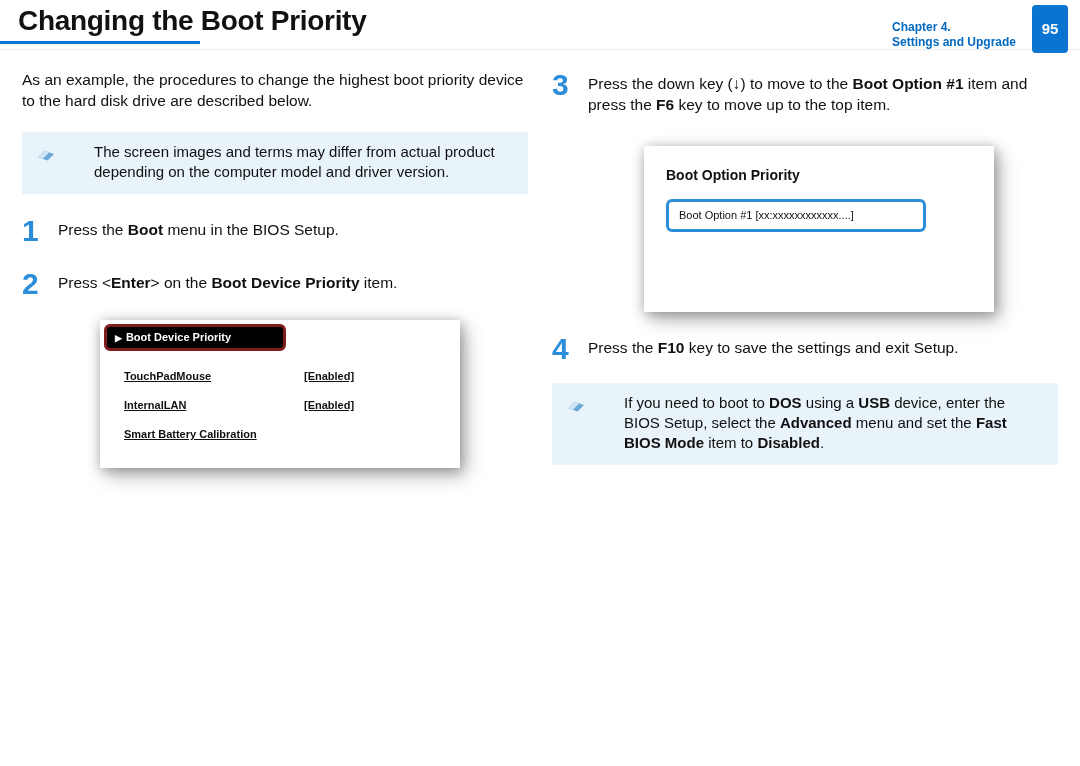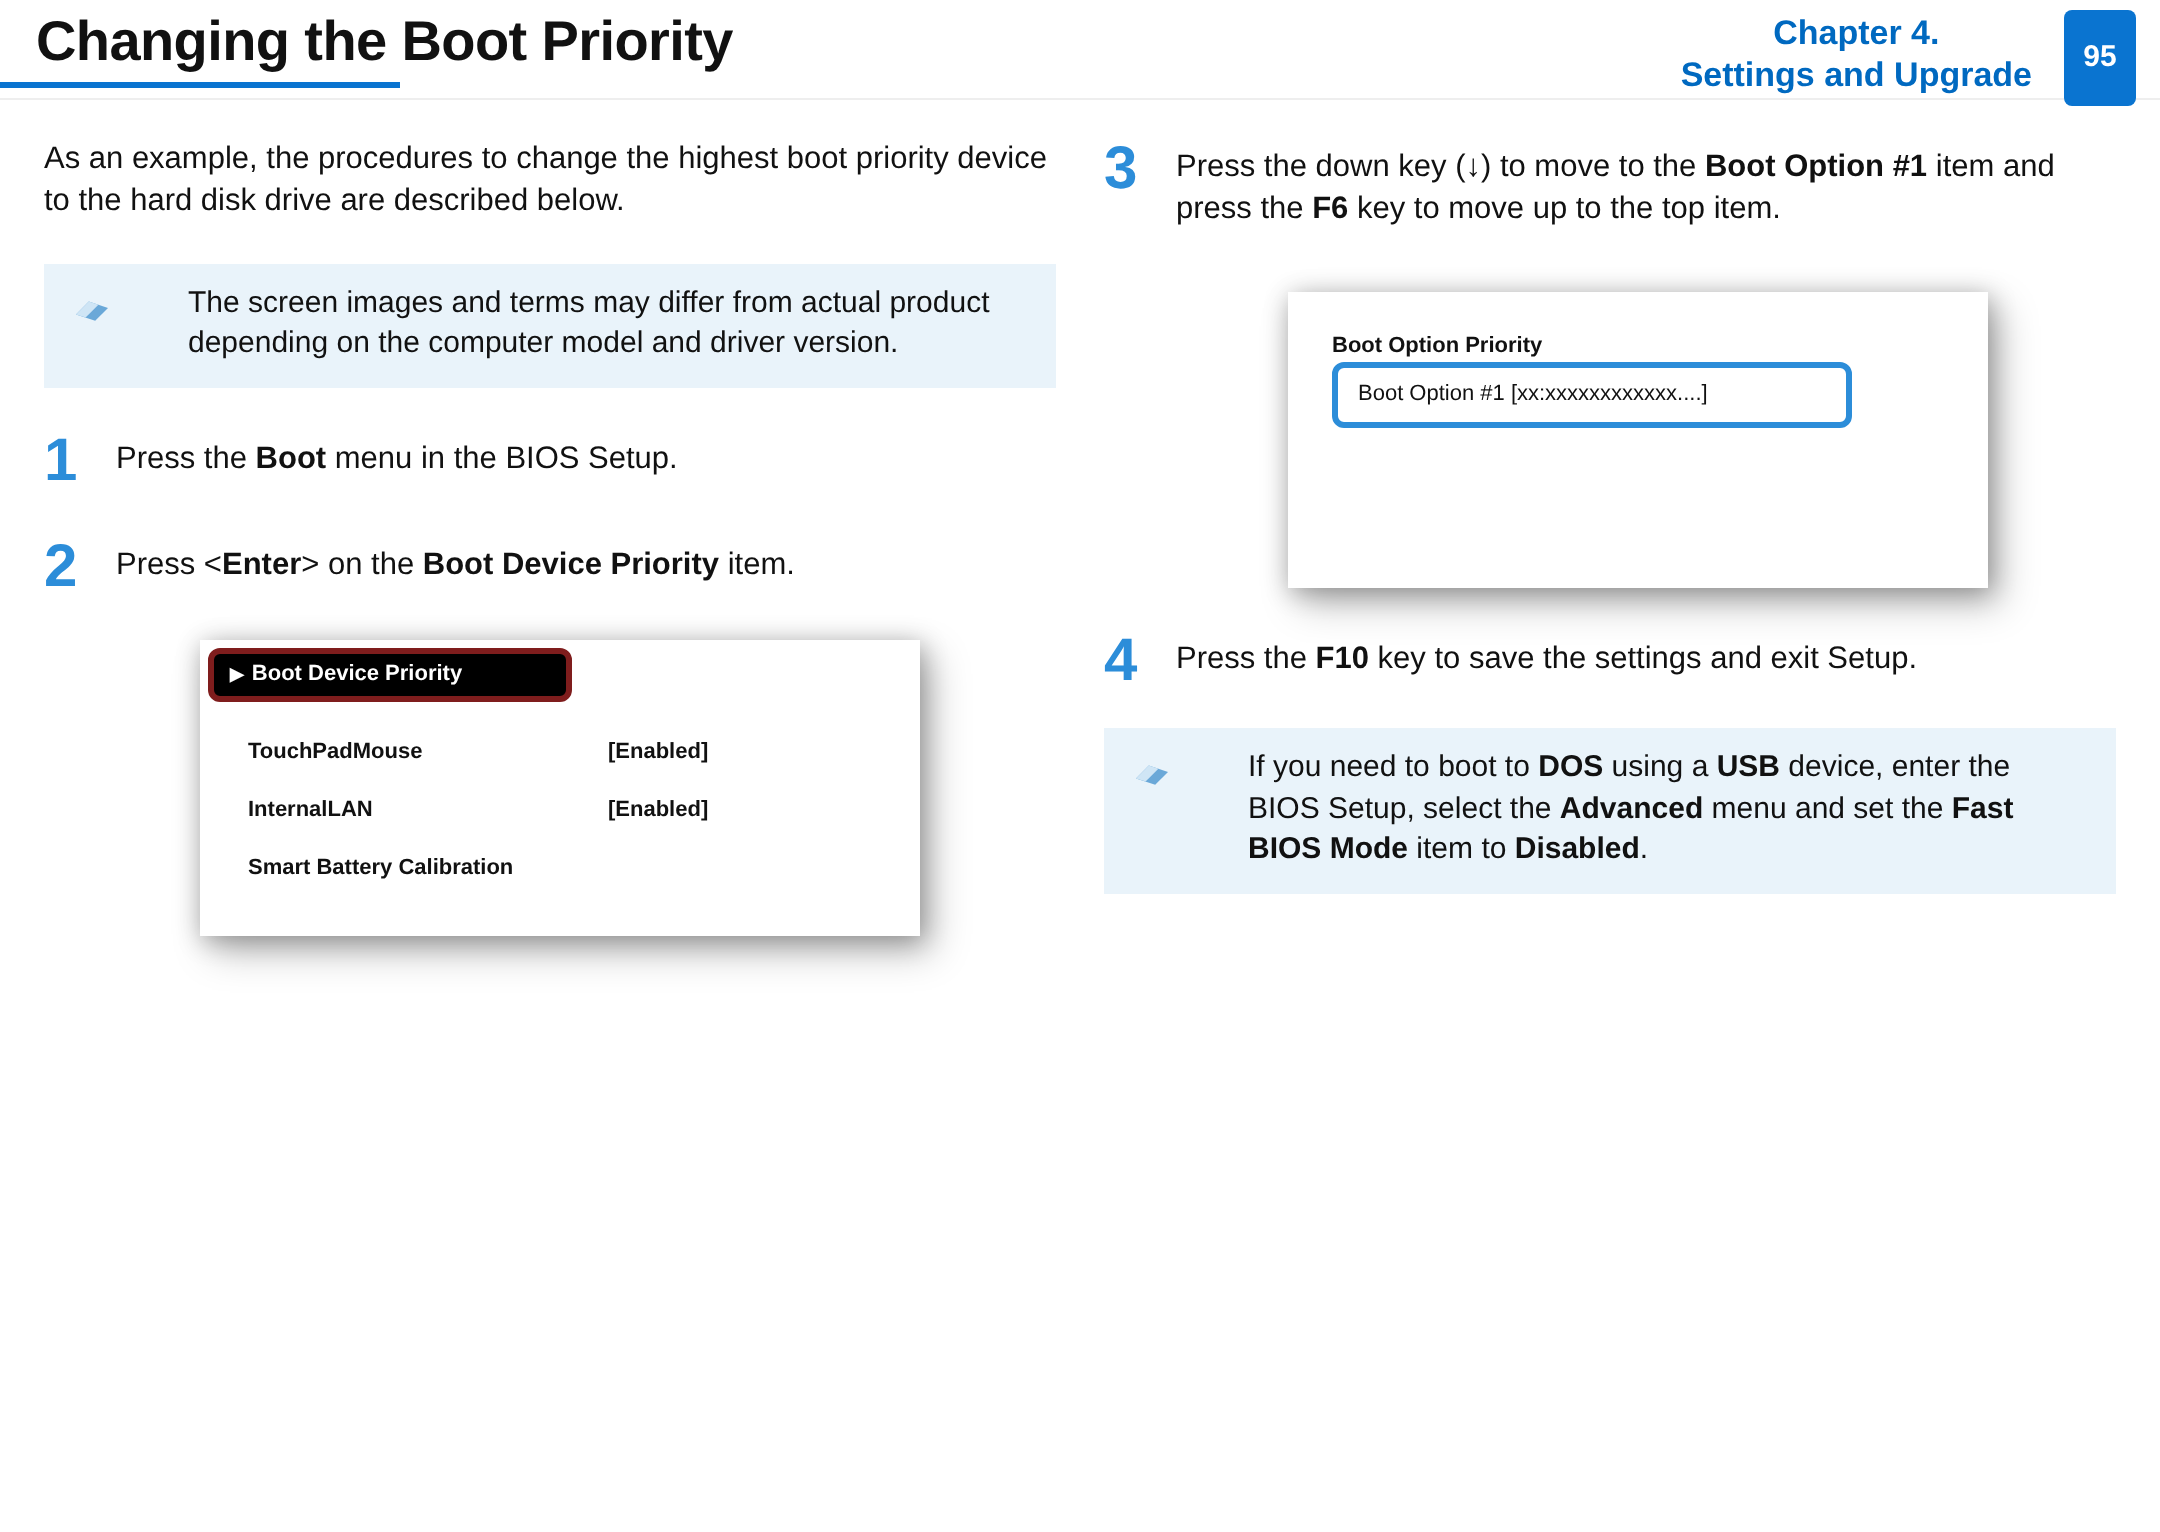--- a/index.html
+++ b/index.html
@@ -25,25 +25,25 @@
     left: 18px;
     top: 2px;
     font-weight: 700;
     font-size: 28px;
     letter-spacing: -0.3px;
     text-align: center;
   }
   .header .chapter {
     position: absolute;
     right: 64px;
-    top: 6px;
-    text-align: center;
+    top: 20px;
+    text-align: left;
     color: #0069c0;
     font-weight: 700;
-    font-size: 17px;
+    font-size: 12px;
     line-height: 1.25;
   }
   .header .pagebadge {
     position: absolute;
     right: 12px;
     top: 5px;
     width: 36px;
     height: 48px;
     background: #0a74d0;
     border-radius: 4px;
@@ -118,40 +118,42 @@
     font-weight: 700;
     padding: 3px 8px;
     display: inline-block;
   }
   .bios .hl-row { width: 182px; }
   .bios-table {
     font-size: 11px;
     font-weight: 700;
     color: #111;
     padding: 18px 20px 18px 20px;
+    text-decoration: underline;
   }
   .bios-row {
     display: flex;
     justify-content: flex-start;
     margin-bottom: 4px;
   }
   .bios-row .k { width: 180px; }
   .bios-gap { height: 10px; }
   .play { display:inline-block; margin-right:4px; font-size:9px;}
   
   .bios2 {
     margin: 24px 0 0 92px;
     width: 350px;
     background: #fff;
     box-shadow: 1px 2px 12px rgba(0,0,0,0.3), 6px 8px 18px rgba(0,0,0,0.25);
     padding: 20px 22px 80px 22px;
   }
   .bios2 .title {
-    font-size: 11px;
-    font-weight: 700;
+    font-size: 14px;
+    font-weight: 700;
+    margin-bottom: 14px;
   }
   .bios2 .sel {
     border: 3px solid #2c8dd9;
     border-radius: 6px;
     font-size: 11px;
     padding: 6px 10px;
     width: 260px;
   }
   .col .right-step { margin-top: 22px; }
 </style>

